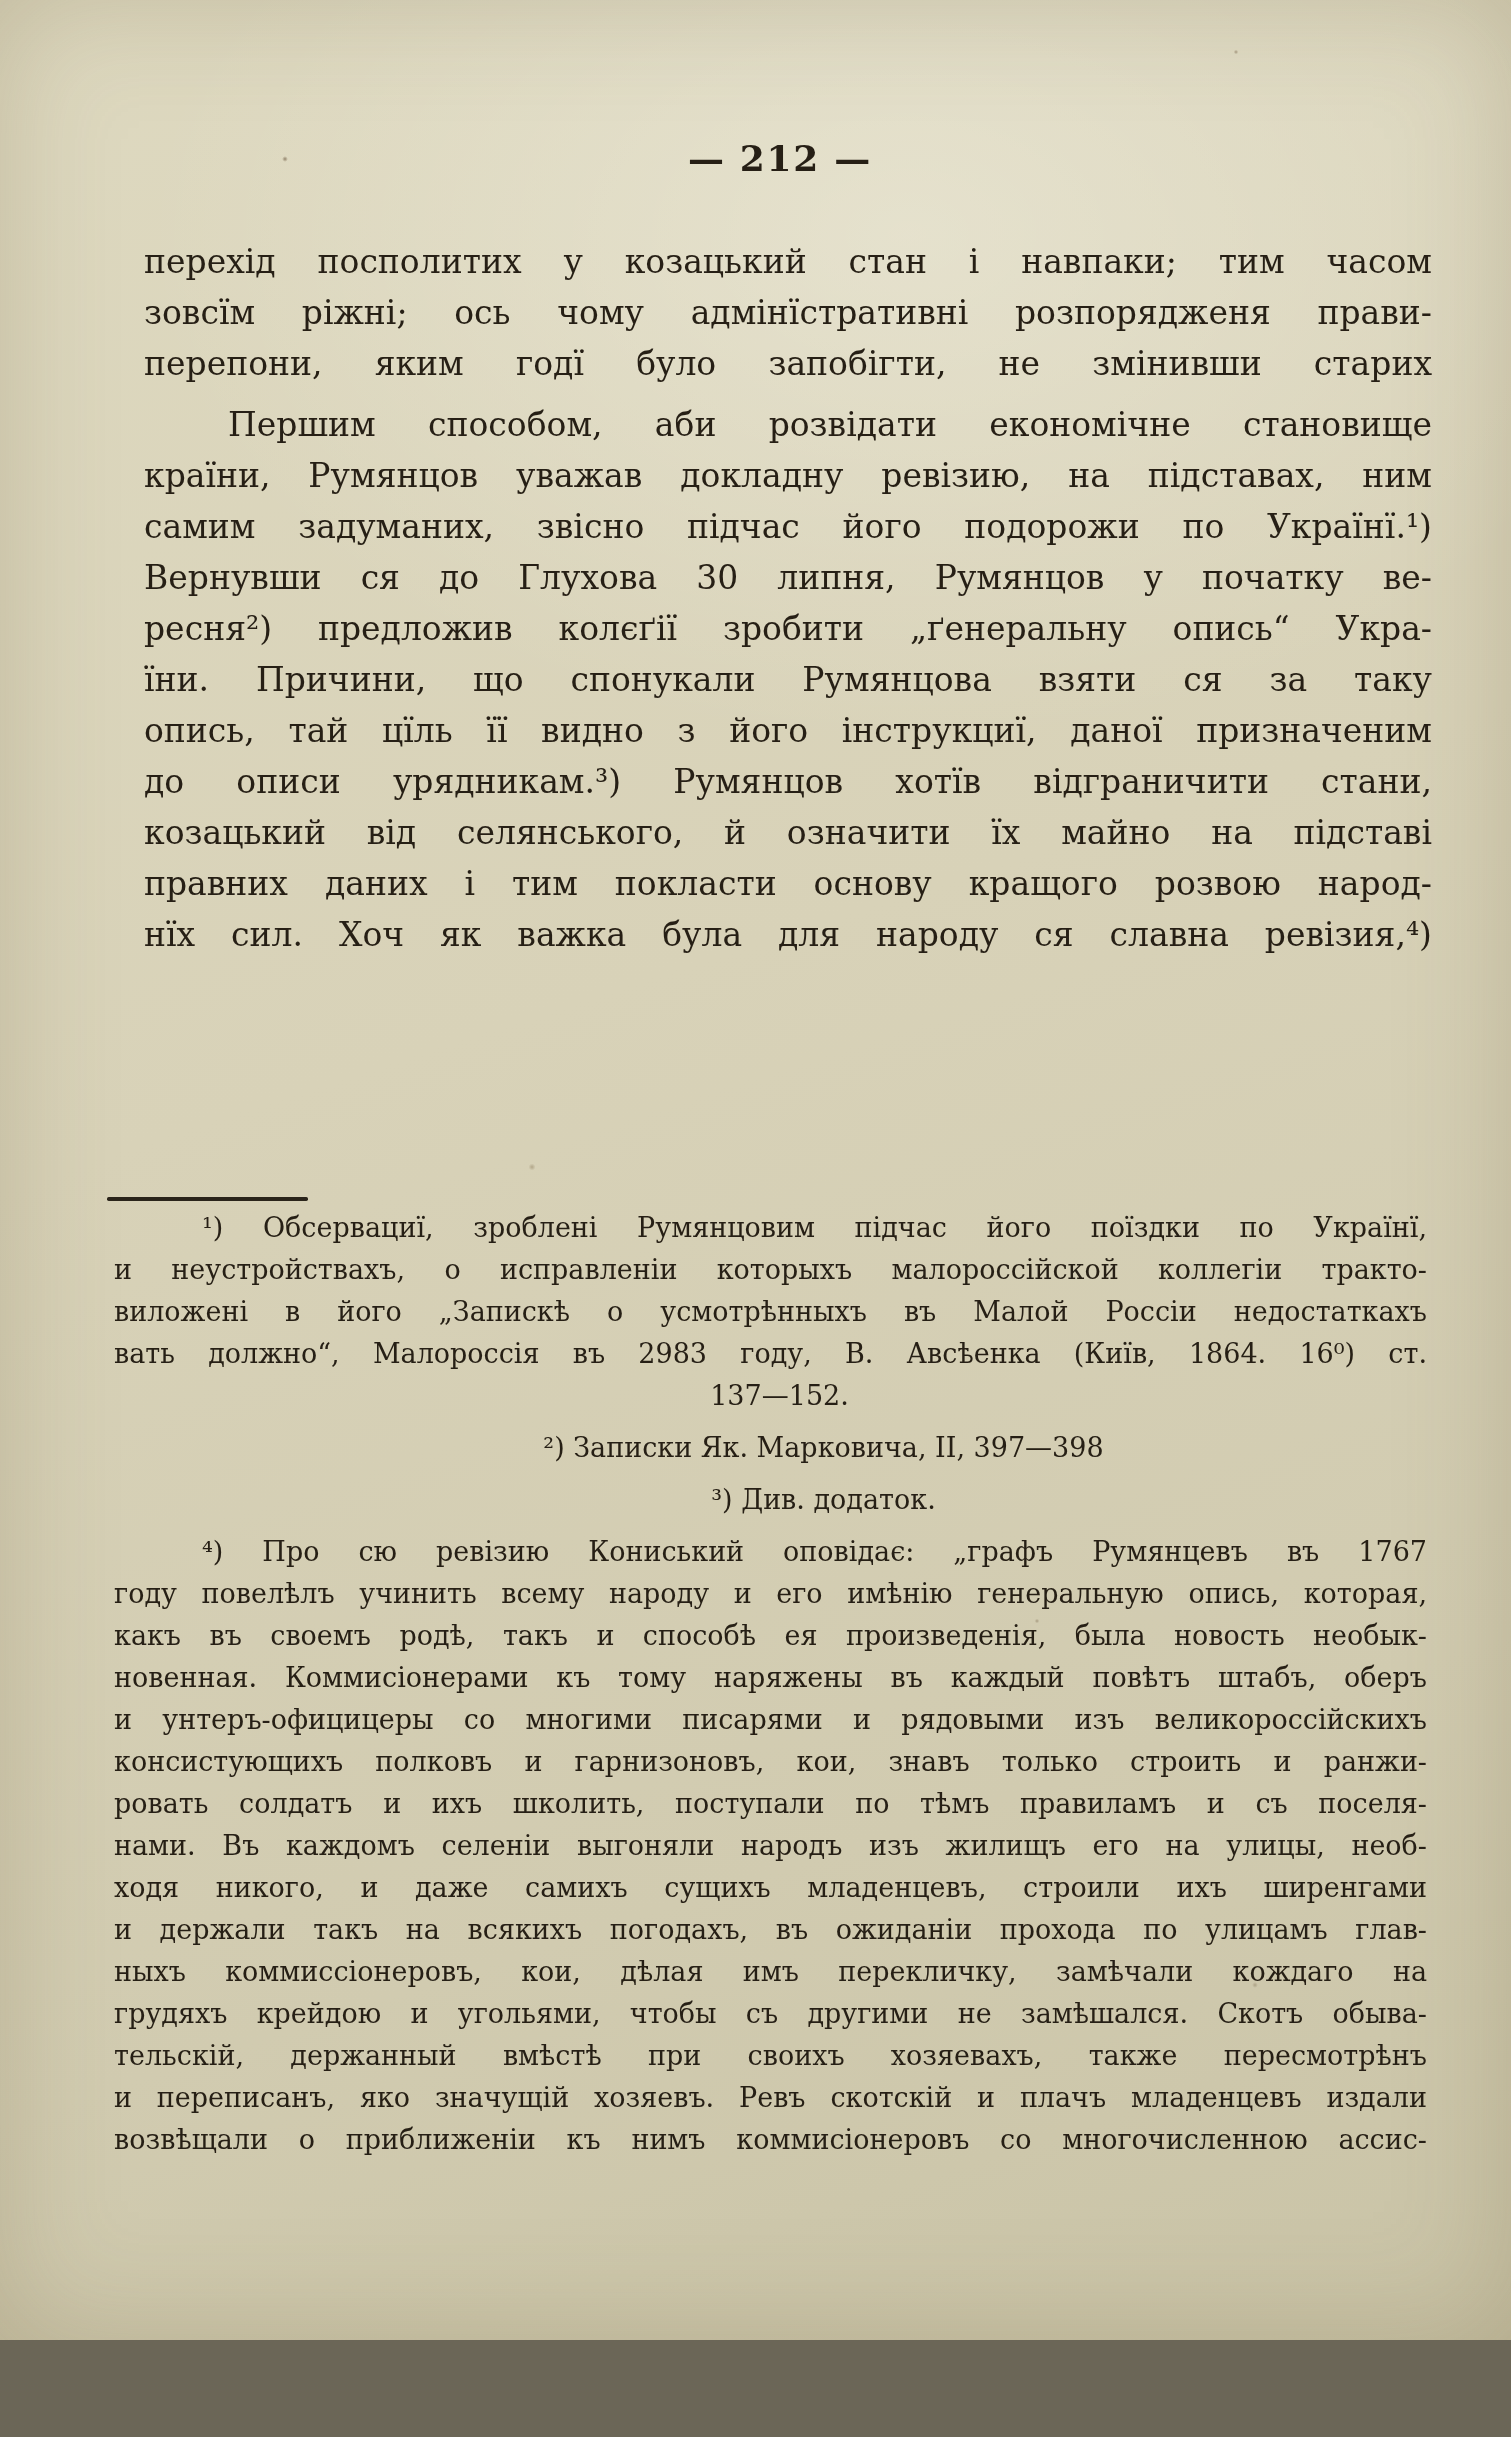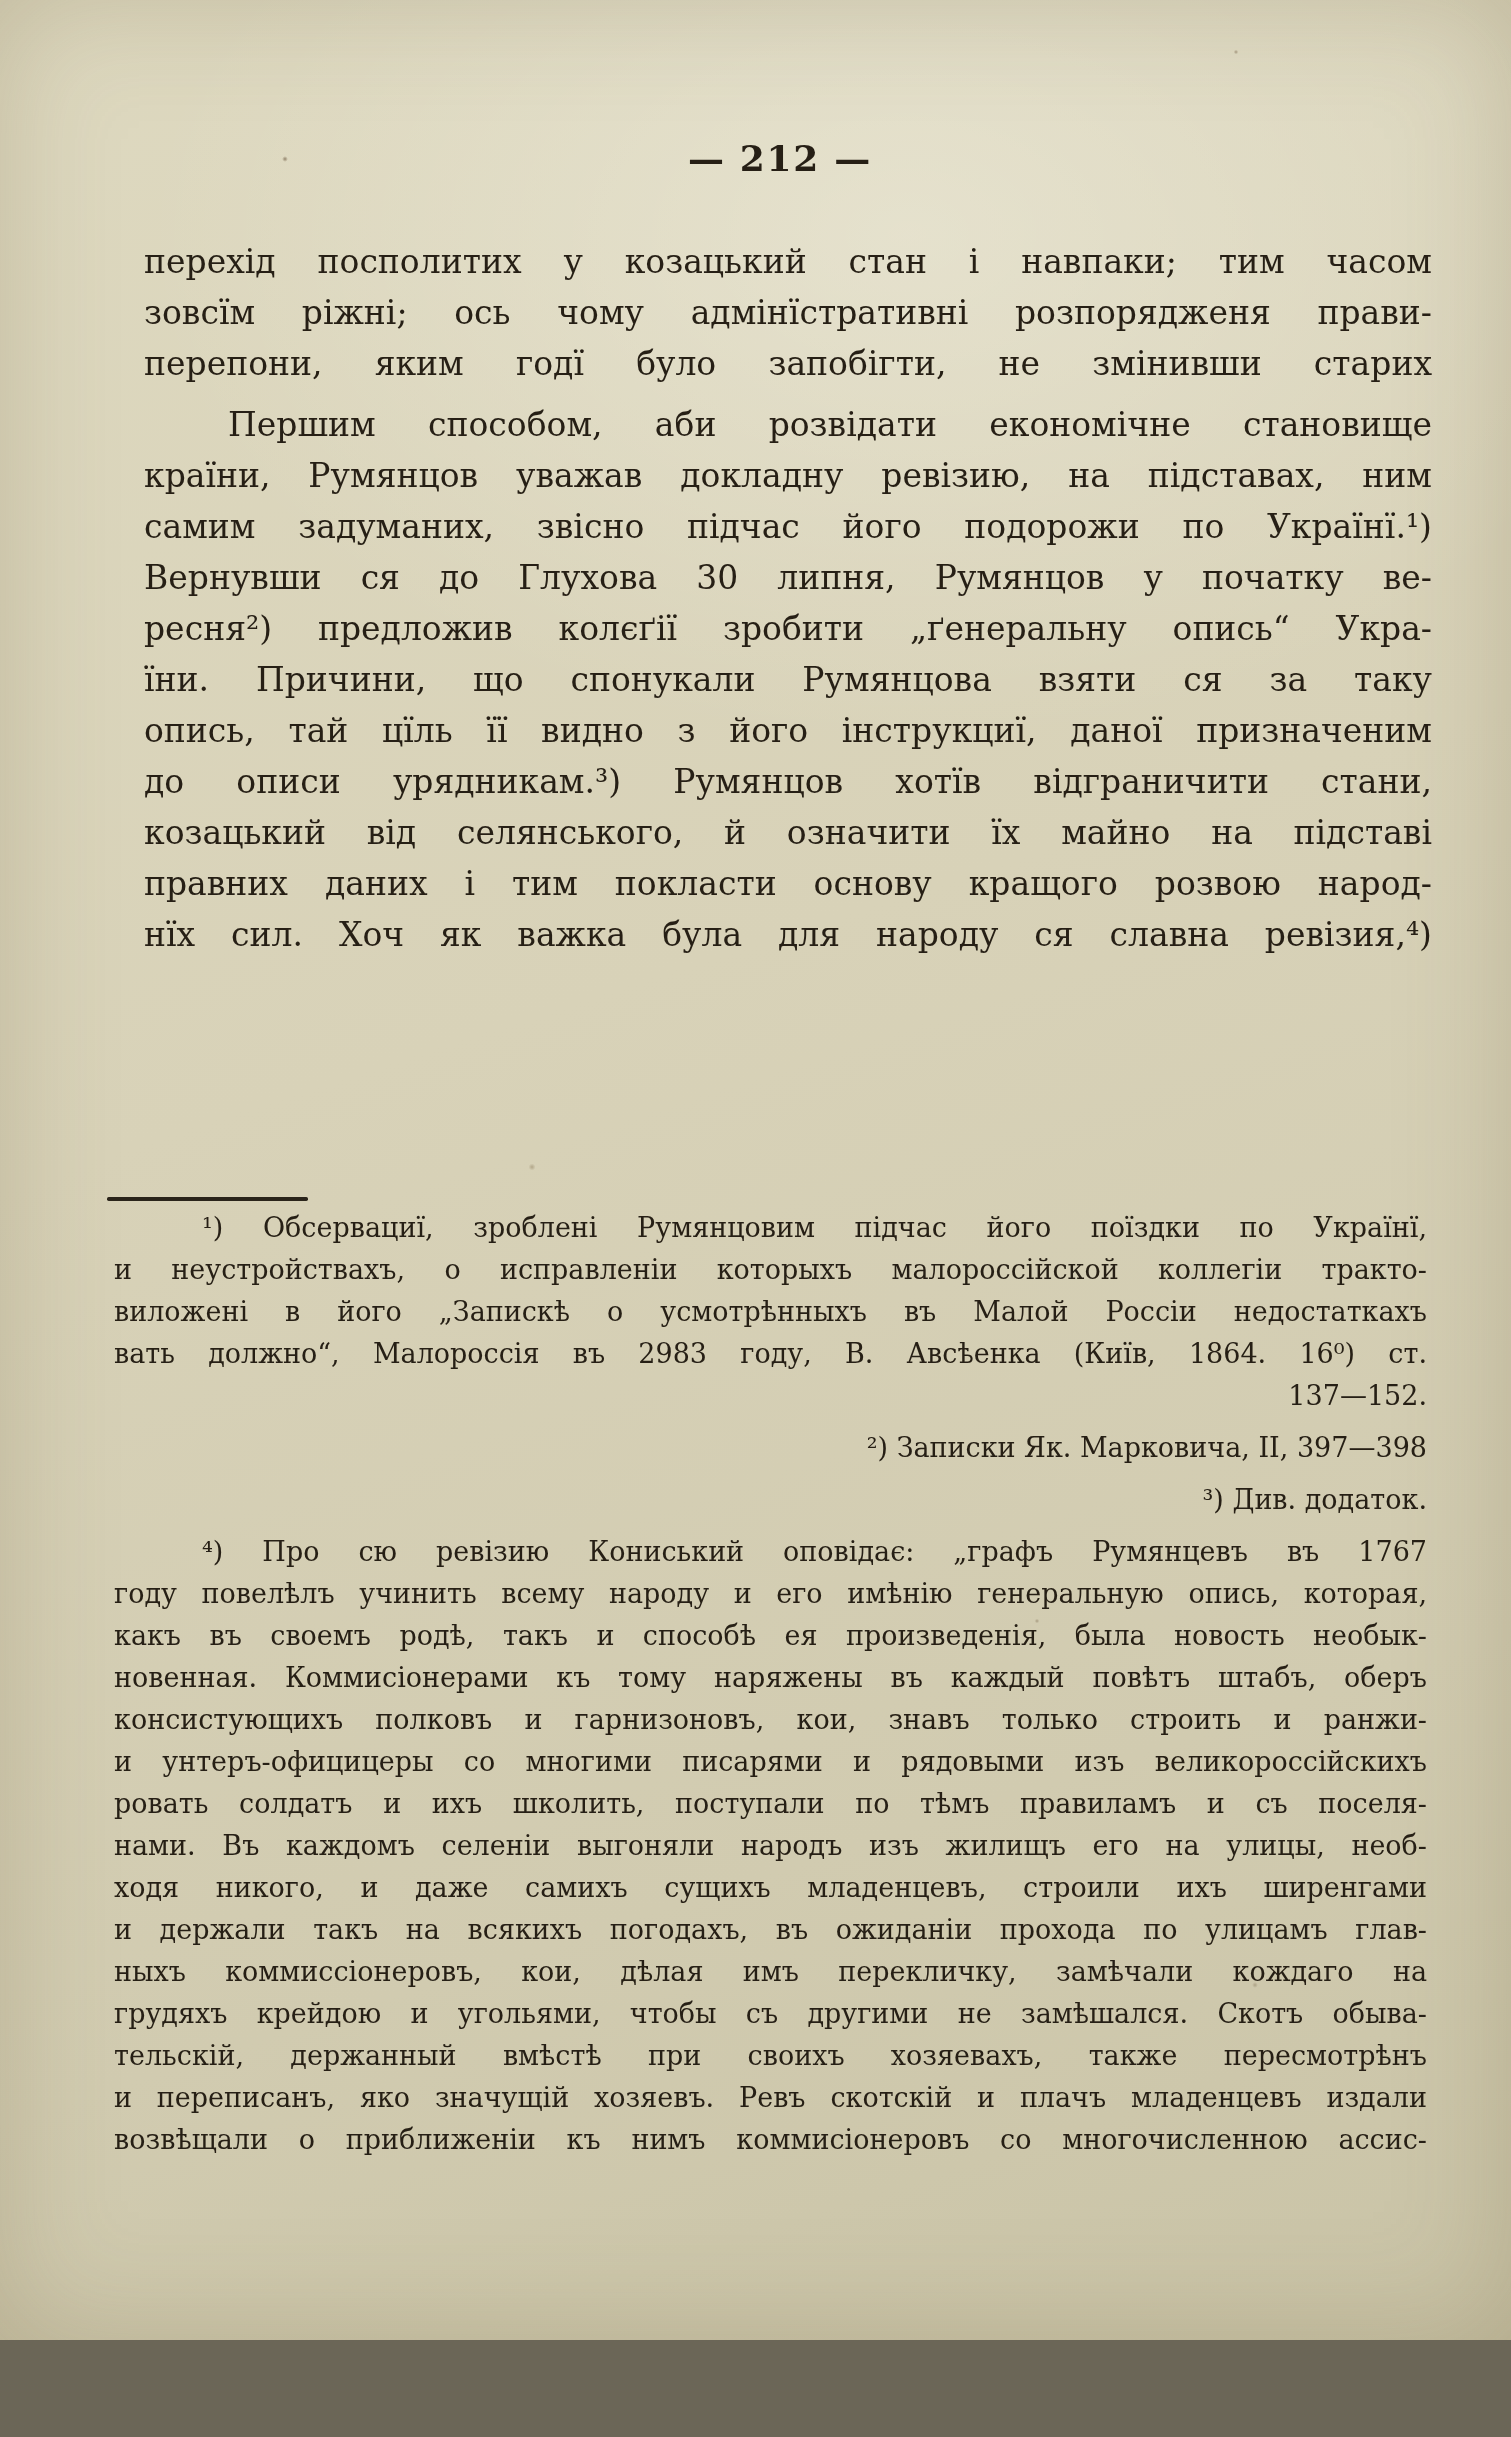--- a/index.html
+++ b/index.html
@@ -46,21 +46,21 @@
     border-radius: 1.7px;
   }
   .footnotes {
     position: absolute;
     top: 1207px; left: 114px; width: 1313px;
     font-size: 27px;
     line-height: 42px;
   }
   .fnote + .fnote { margin-top: 10px; }
   .fline { text-align: justify; text-align-last: justify; }
-  .fline.noj { text-align: right; text-align-last: auto; margin-left: 18px; }
+  .fline.noj { text-align: center; text-align-last: auto; margin-left: 18px; }
   .fline.ind { text-indent: 88px; }
 </style>
 </head>
 <body>
 
 <div class="page">
 
   <div class="folio">— 212 —</div>
 
   <div class="bodytext">
@@ -98,22 +98,22 @@
       <div class="fline noj ind">²) Записки Як. Марковича, II, 397—398</div>
     </div>
     <div class="fnote">
       <div class="fline noj ind">³) Див. додаток.</div>
     </div>
     <div class="fnote">
       <div class="fline ind">⁴) Про сю ревізию Кониський оповідає: „графъ Румянцевъ въ 1767</div>
       <div class="fline">году повелѣлъ учинить всему народу и его имѣнію генеральную опись, которая,</div>
       <div class="fline">какъ въ своемъ родѣ, такъ и способѣ ея произведенія, была новость необык-</div>
       <div class="fline">новенная. Коммисіонерами къ тому наряжены въ каждый повѣтъ штабъ, оберъ</div>
+      <div class="fline">и унтеръ-официцеры со многими писарями и рядовыми изъ великороссійскихъ</div>
       <div class="fline">консистующихъ полковъ и гарнизоновъ, кои, знавъ только строить и ранжи-</div>
-      <div class="fline">и унтеръ-официцеры со многими писарями и рядовыми изъ великороссійскихъ</div>
       <div class="fline">ровать солдатъ и ихъ школить, поступали по тѣмъ правиламъ и съ поселя-</div>
       <div class="fline">нами. Въ каждомъ селеніи выгоняли народъ изъ жилищъ его на улицы, необ-</div>
       <div class="fline">ходя никого, и даже самихъ сущихъ младенцевъ, строили ихъ ширенгами</div>
       <div class="fline">и держали такъ на всякихъ погодахъ, въ ожиданіи прохода по улицамъ глав-</div>
       <div class="fline">ныхъ коммиссіонеровъ, кои, дѣлая имъ перекличку, замѣчали кождаго на</div>
       <div class="fline">грудяхъ крейдою и угольями, чтобы съ другими не замѣшался. Скотъ обыва-</div>
       <div class="fline">тельскій, держанный вмѣстѣ при своихъ хозяевахъ, также пересмотрѣнъ</div>
       <div class="fline">и переписанъ, яко значущій хозяевъ. Ревъ скотскій и плачъ младенцевъ издали</div>
       <div class="fline">возвѣщали о приближеніи къ нимъ коммисіонеровъ со многочисленною ассис-</div>
     </div>

